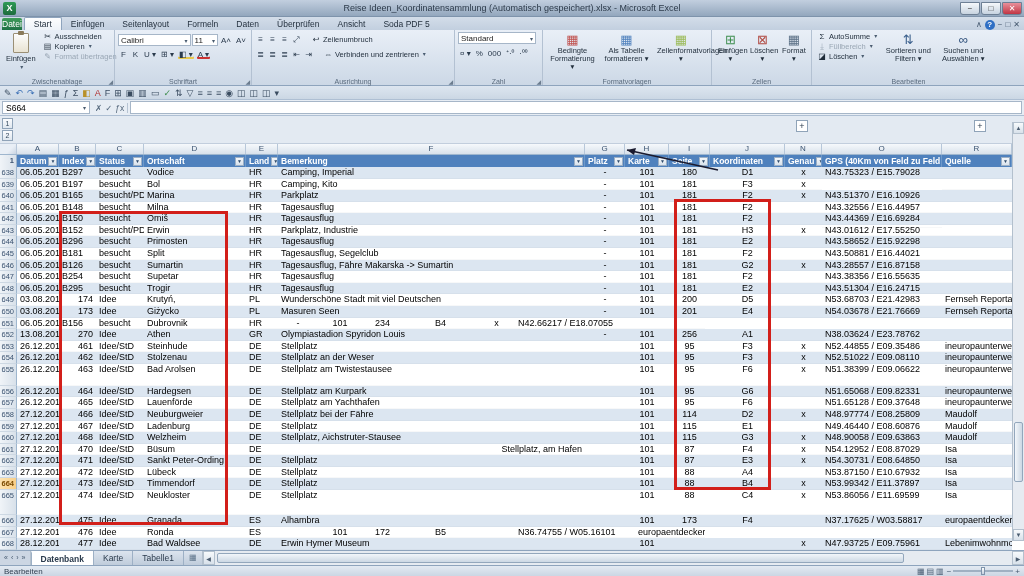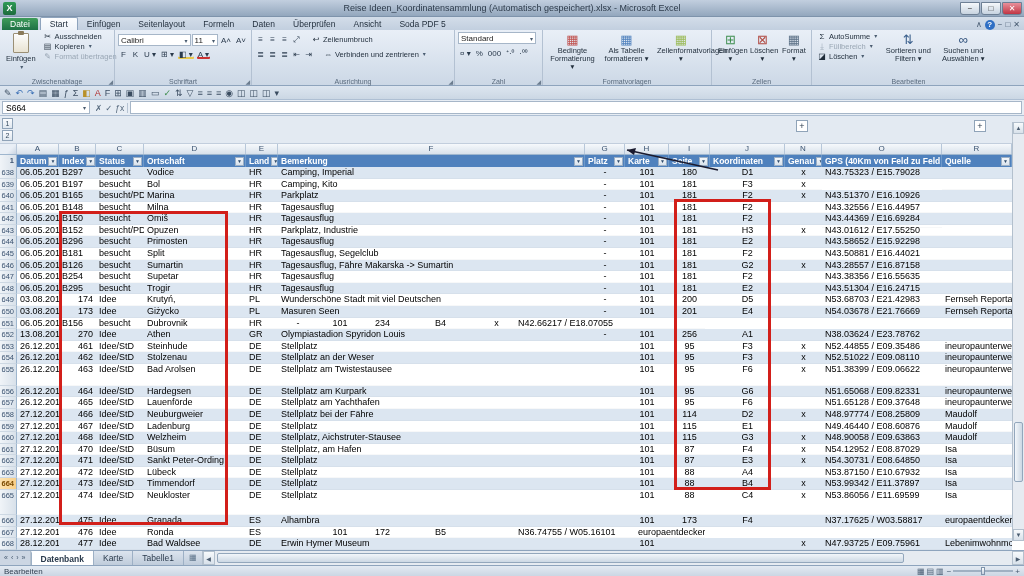--- a/index.html
+++ b/index.html
@@ -14,21 +14,21 @@
             border-radius:2px;color:#fff;font-size:9px;font-weight:bold;text-align:center;line-height:13px;}
   .tb-title{position:absolute;left:100px;right:100px;text-align:center;font-size:9px;color:#2c3a4a;
             white-space:nowrap;overflow:hidden;}
   .win-btns{margin-left:auto;display:flex;gap:1px;padding-right:2px;}
   .wbtn{width:20px;height:13px;border:1px solid #6d7f94;border-radius:0 0 3px 3px;
         background:linear-gradient(#f5f8fb,#c7d3e0);font-size:8px;line-height:11px;text-align:center;color:#333;}
   .wbtn.close{background:linear-gradient(#e8909b,#c13543);color:#fff;}
 
   
   .tabrow{height:13px;background:linear-gradient(#d3dde9,#c2cfdf);display:flex;align-items:flex-end;padding-left:2px;}
-  .file-tab{background:linear-gradient(#3f9c5a,#1e7145);color:#fff;font-size:8.5px;padding:1px 8px;
+  .file-tab{background:linear-gradient(#3f9c5a,#1e7145);color:#fff;font-size:8.5px;padding:1px 0;
             border-radius:2px 2px 0 0;margin-right:2px;}
   .rtab{font-size:8.5px;padding:1px 9px;color:#1f2c3a;}
   .rtab.active{background:linear-gradient(#fdfeff,#eef3f9);border:1px solid #8ea4bd;border-bottom:none;
                border-radius:2px 2px 0 0;font-weight:normal;}
   .tabrow-right{margin-left:auto;display:flex;align-items:center;gap:3px;padding:0 4px;}
   .tr-ico{font-size:8px;color:#44586e;line-height:10px;}
   .tr-ico.help{width:10px;height:10px;border-radius:50%;background:#2f6fc4;color:#fff;text-align:center;font-weight:bold;}
 
   
   .ribbon{height:56px;background:linear-gradient(#e9eff7,#ccd8e6);border-bottom:1px solid #8ea4bd;
@@ -565,21 +565,21 @@
         <div class="cell al-center band" style="width: 75px;">F2</div>
         <div class="cell al-center band" style="width: 37px;"></div>
         <div class="cell al-left band" style="width: 120px;">N43.44369 / E16.69284</div>
         <div class="cell al-left band" style="width: 70px;"></div>
       </div>
       <div class="drow" style="height: 11.58px; line-height: 11.4px;">
         <div class="rh" style="line-height: 11.4px;">643</div>
         <div class="cell al-right" style="width: 42px;">06.05.2011</div>
         <div class="cell al-left" style="width: 37px;">B152</div>
         <div class="cell al-left" style="width: 48px;">besucht/PD</div>
-        <div class="cell al-left" style="width: 102px;">Opuzen</div>
+        <div class="cell al-left" style="width: 102px;">Erwin</div>
         <div class="cell al-left" style="width: 32px;">HR</div>
         <div class="cell al-left" style="width: 307px;">Parkplatz, Industrie</div>
         <div class="cell al-center" style="width: 40px;">-</div>
         <div class="cell al-center" style="width: 44px;">101</div>
         <div class="cell al-center" style="width: 41px;">181</div>
         <div class="cell al-center" style="width: 75px;">H3</div>
         <div class="cell al-center" style="width: 37px;">x</div>
         <div class="cell al-left" style="width: 120px;">N43.01612 / E17.55250</div>
         <div class="cell al-left" style="width: 70px;"></div>
       </div>
@@ -854,21 +854,21 @@
         <div class="cell al-left band" style="width: 120px;">N48.90058 / E09.63863</div>
         <div class="cell al-left band" style="width: 70px;">Maudolf</div>
       </div>
       <div class="drow" style="height: 11.58px; line-height: 11.4px;">
         <div class="rh" style="line-height: 11.4px;">661</div>
         <div class="cell al-right" style="width: 42px;">27.12.2014</div>
         <div class="cell al-right" style="width: 37px;">470</div>
         <div class="cell al-left" style="width: 48px;">Idee/StD</div>
         <div class="cell al-left" style="width: 102px;">Büsum</div>
         <div class="cell al-left" style="width: 32px;">DE</div>
-        <div class="cell al-left" style="width: 307px;">Stellplatz, am Hafen</div>
+        <div class="cell al-left" style="width: 307px; text-align: right;">Stellplatz, am Hafen</div>
         <div class="cell al-center" style="width: 40px;"></div>
         <div class="cell al-center" style="width: 44px;">101</div>
         <div class="cell al-center" style="width: 41px;">87</div>
         <div class="cell al-center" style="width: 75px;">F4</div>
         <div class="cell al-center" style="width: 37px;">x</div>
         <div class="cell al-left" style="width: 120px;">N54.12952 / E08.87029</div>
         <div class="cell al-left" style="width: 70px;">Isa</div>
       </div>
       <div class="drow" style="height: 11.58px; line-height: 11.4px;">
         <div class="rh" style="line-height: 11.4px;">662</div>

